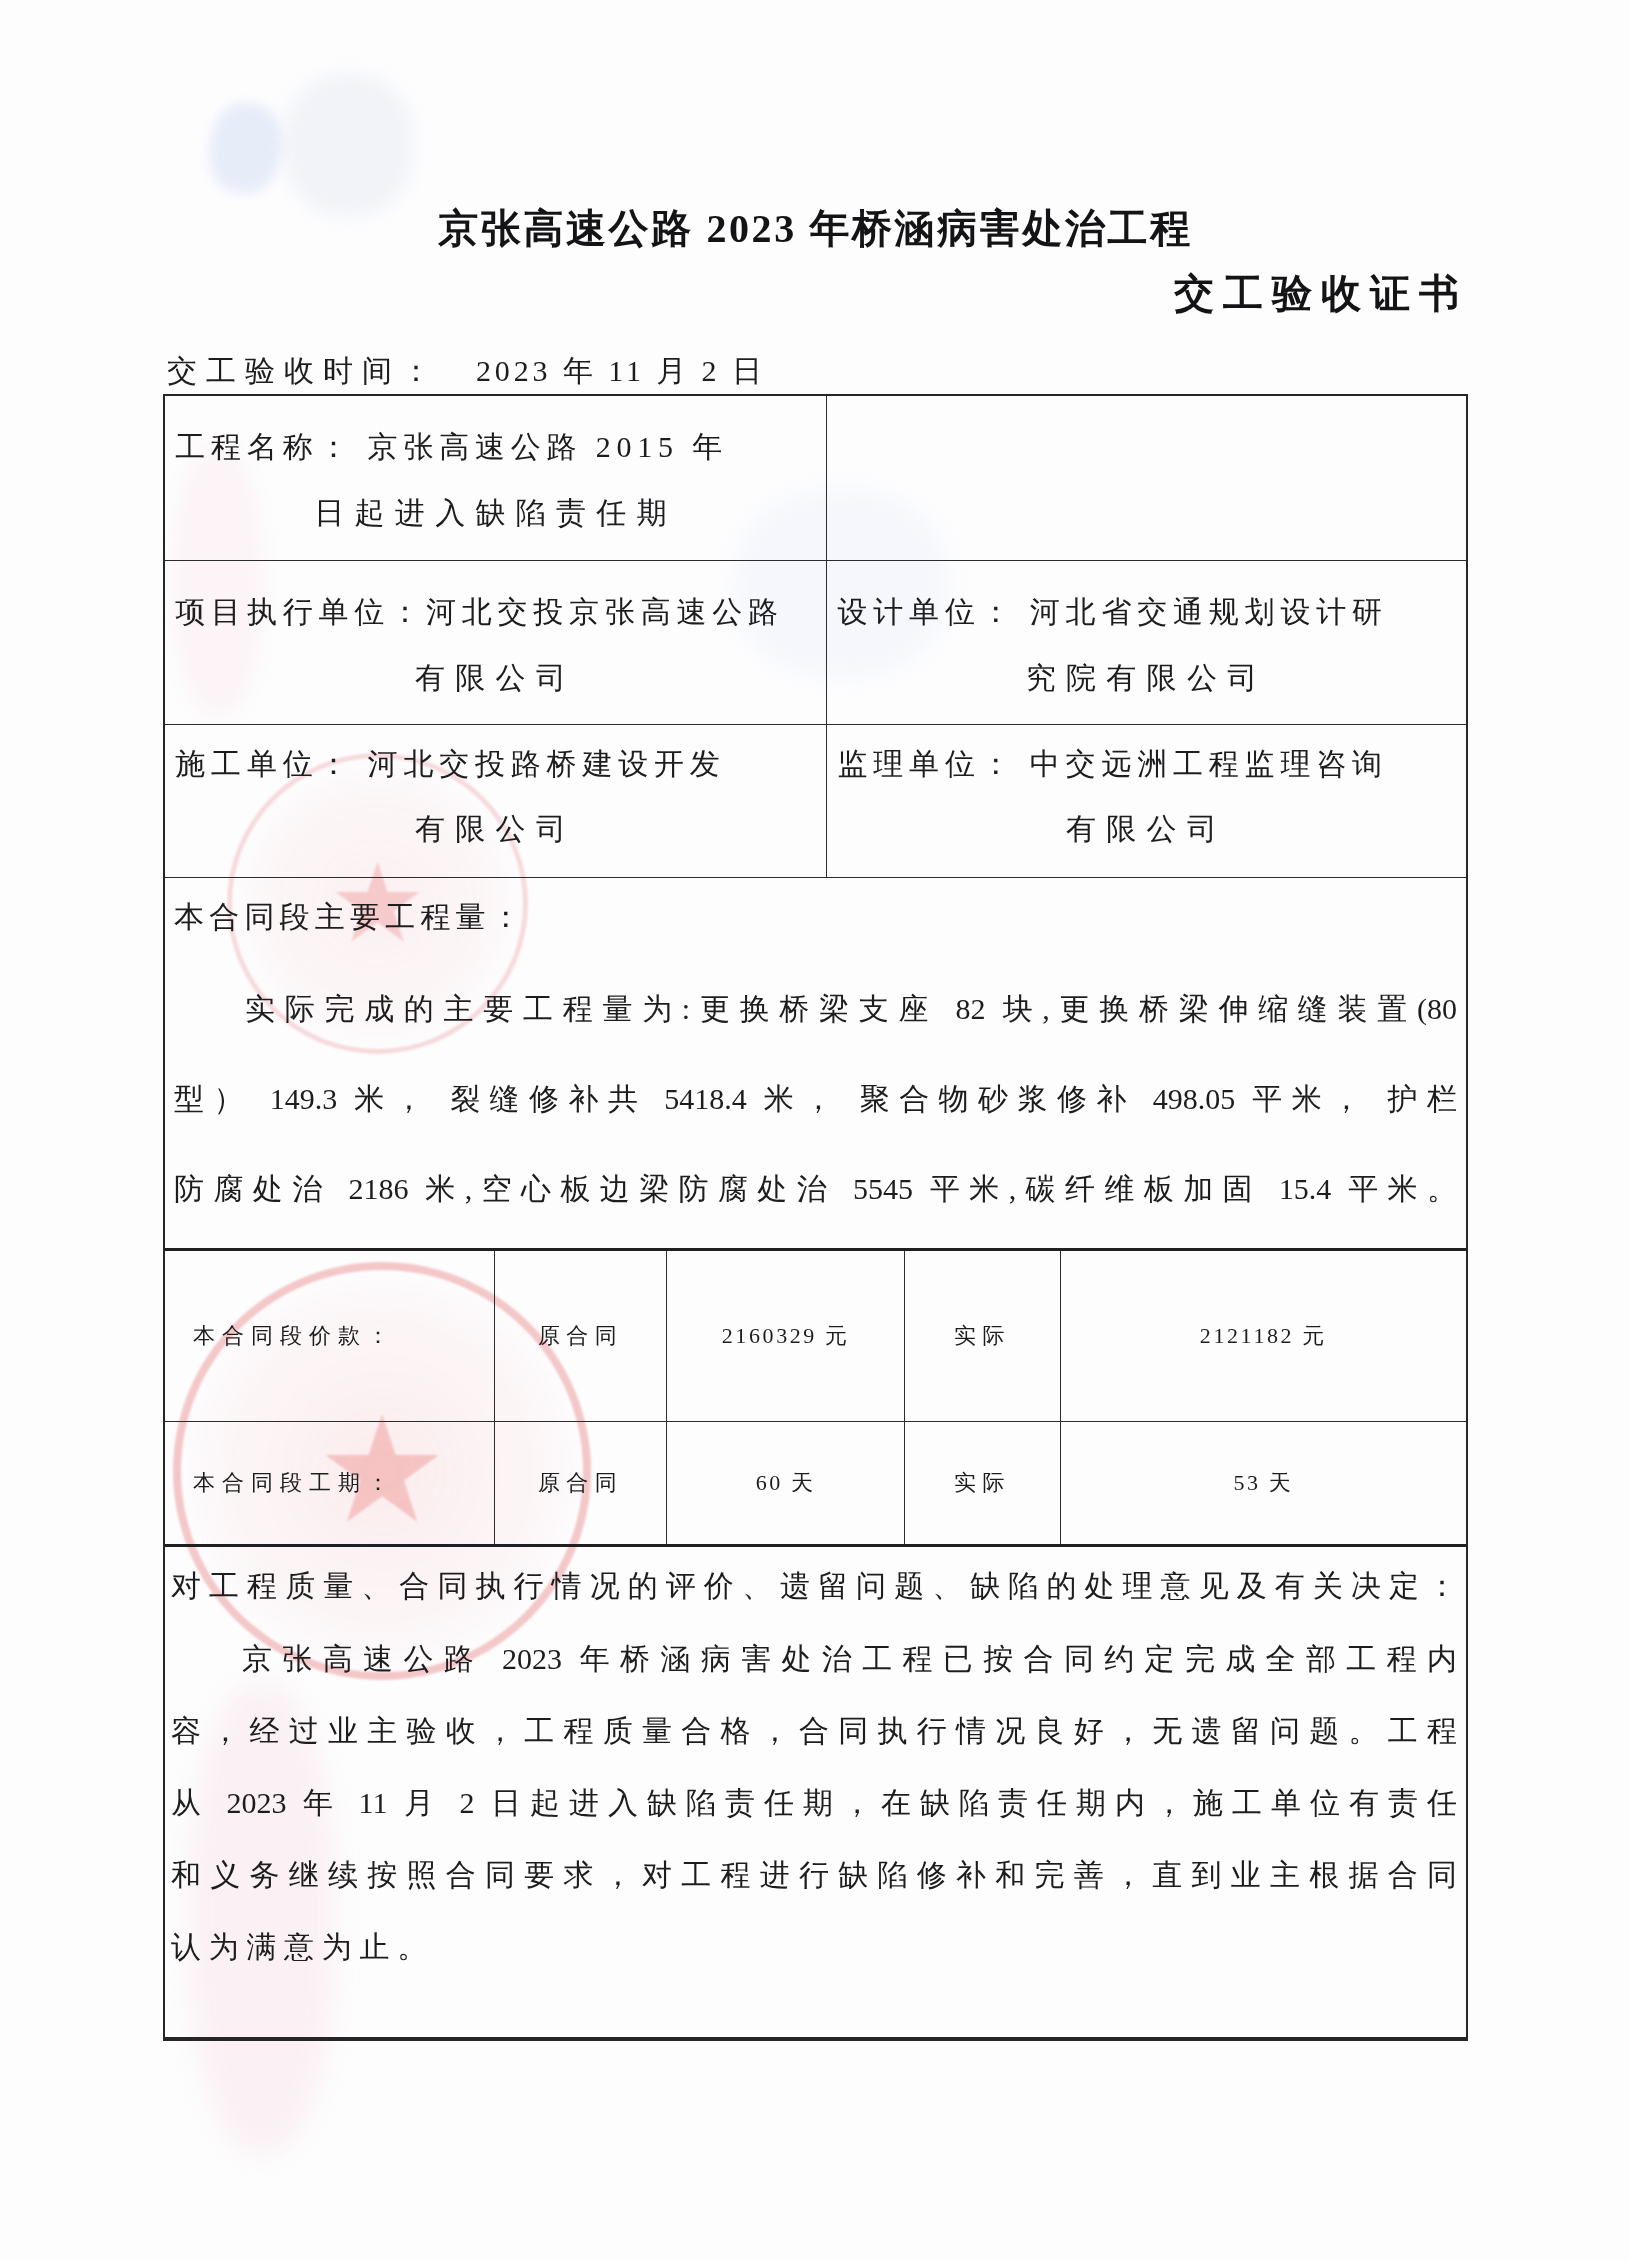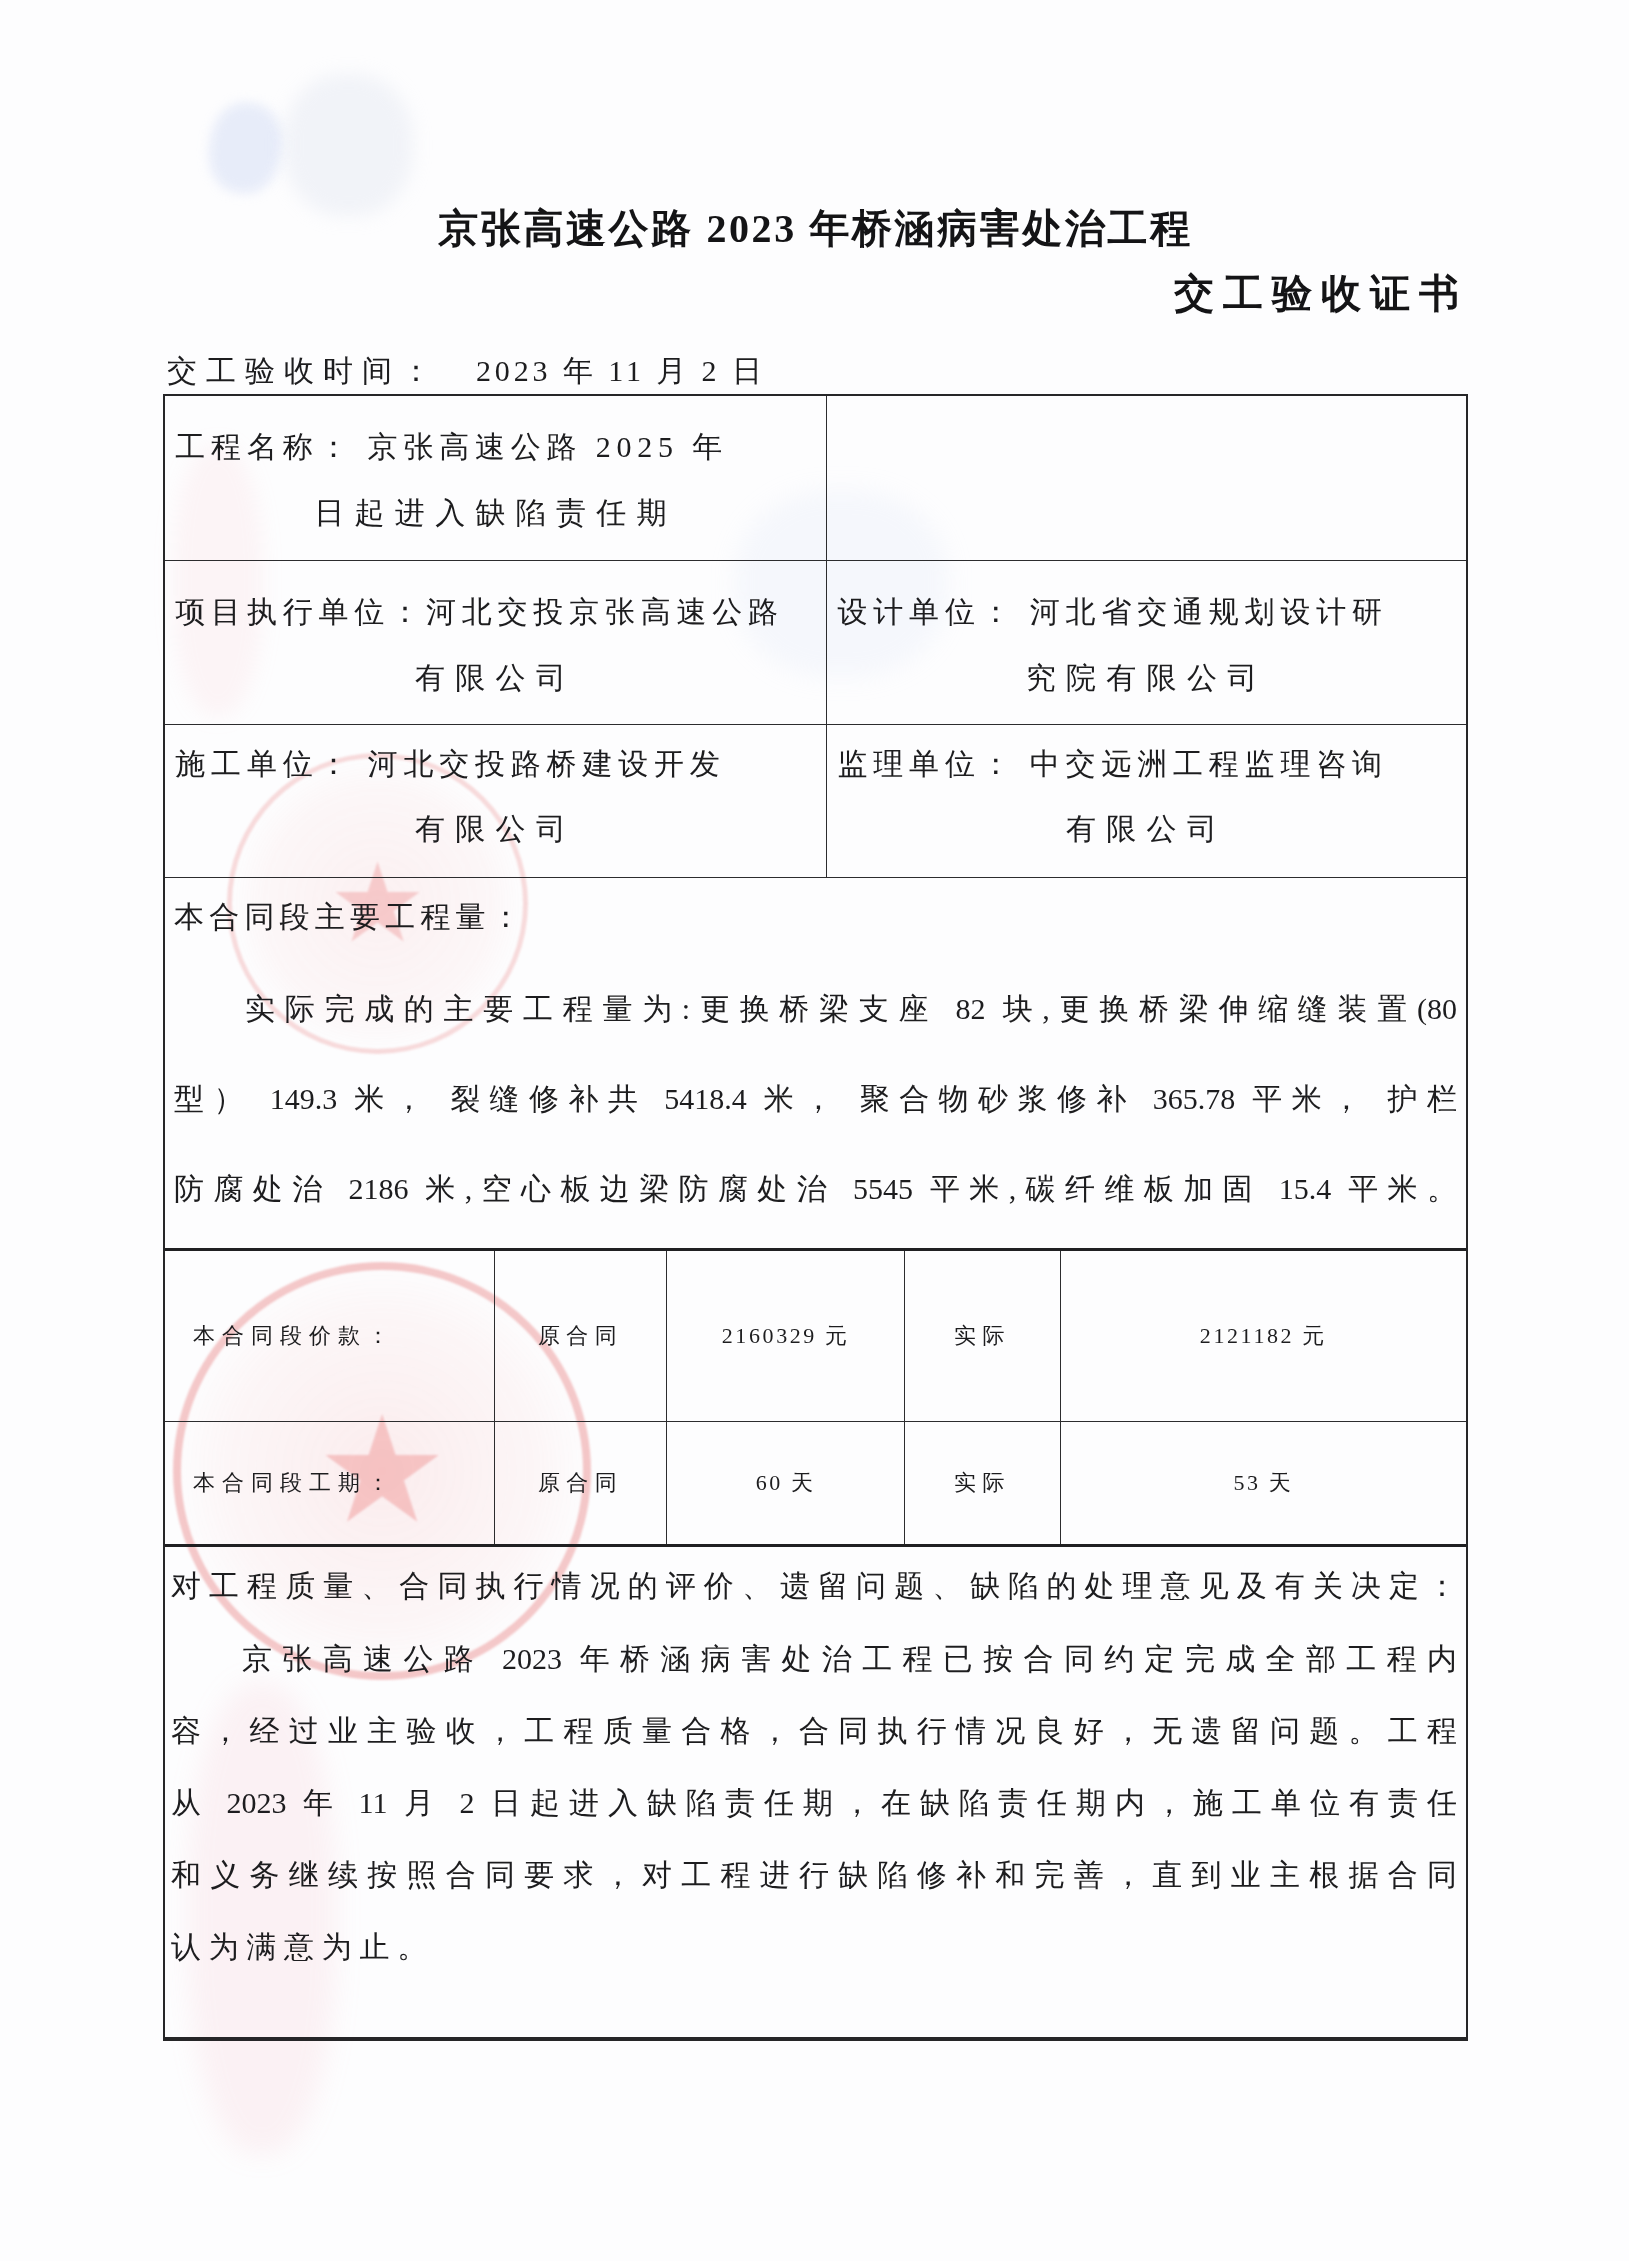--- a/index.html
+++ b/index.html
@@ -119,21 +119,21 @@
     <div class="title-line2">交工验收证书</div>
 
     <div class="time-row">
       <span class="time-label">交工验收时间：</span><span class="time-value">2023 年 11 月 2 日</span>
     </div>
 
     <div class="doc-table">
 
       <div class="t-row row-pair">
         <div class="cell cell-left pair-cell">
-          <div class="cell-line1">工程名称： 京张高速公路 2025 年</div>
+          <div class="cell-line1">工程名称： 京张高速公路 2015 年</div>
           <div class="cell-line2">日起进入缺陷责任期</div>
         </div>
       </div>
 
       <div class="t-row row-pair">
         <div class="cell cell-left pair-cell">
           <div class="cell-line1">项目执行单位：河北交投京张高速公路</div>
           <div class="cell-line2">有限公司</div>
         </div>
         <div class="cell cell-right pair-cell">
@@ -149,21 +149,21 @@
         </div>
         <div class="cell cell-right pair-cell">
           <div class="cell-line1">监理单位： 中交远洲工程监理咨询</div>
           <div class="cell-line2">有限公司</div>
         </div>
       </div>
 
       <div class="t-row row-quant">
         <div class="q-heading">本合同段主要工程量：</div>
         <div class="q-line q-first stretch indent">实际完成的主要工程量为:更换桥梁支座 82 块,更换桥梁伸缩缝装置(80</div>
-        <div class="q-line stretch">型） 149.3 米， 裂缝修补共 5418.4 米， 聚合物砂浆修补 365.78 平米， 护栏</div>
+        <div class="q-line stretch">型） 149.3 米， 裂缝修补共 5418.4 米， 聚合物砂浆修补 498.05 平米， 护栏</div>
         <div class="q-line stretch">防腐处治 2186 米,空心板边梁防腐处治 5545 平米,碳纤维板加固 15.4 平米。</div>
       </div>
 
       <div class="t-row row-vals row-price">
         <div class="vcell vc-label">本合同段价款：</div>
         <div class="vcell vc-a">原合同</div>
         <div class="vcell vc-b">2160329 元</div>
         <div class="vcell vc-c">实际</div>
         <div class="vcell vc-d">2121182 元</div>
       </div>

